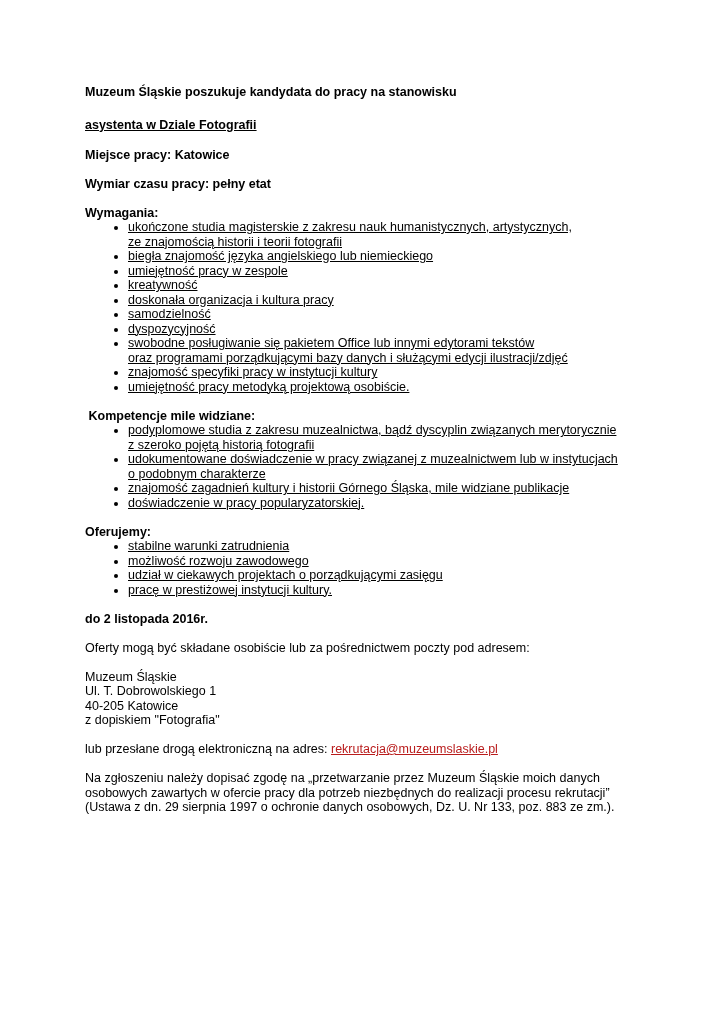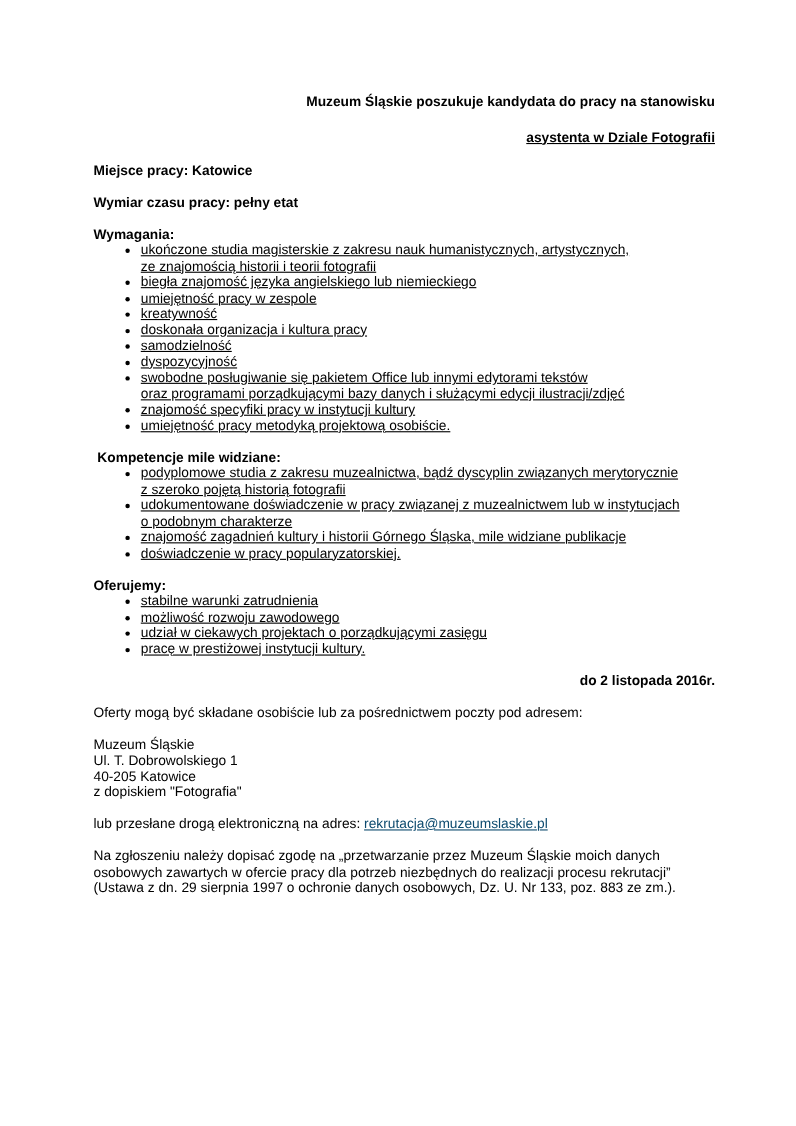--- a/index.html
+++ b/index.html
@@ -13,39 +13,39 @@
     font-size: 12.5px;
     line-height: 14.5px;
     color: #000000;
     overflow: hidden;
   }
   .content {
     padding: 85px 74px 0 85px;
     width: 724px;
   }
   .bold { font-weight: bold; }
-  .center { text-align: right; }
+  .center { text-align: left; }
   p, .para { margin: 0 0 14.5px 0; }
   .title-1 { margin-bottom: 18px; }
   .title-2 { margin-bottom: 15.5px; text-decoration: underline; }
   .section-heading { font-weight: bold; margin-bottom: 0; white-space: pre-wrap; }
   ul.bullet-list {
     list-style: disc;
     margin: 0 0 14.5px 0;
     padding-left: 43px;
     text-decoration: underline;
   }
   ul.bullet-list li {
     white-space: pre-line;
     margin: 0;
   }
   .address-block { margin: 0 0 14.5px 0; }
   .address-block div { margin: 0; }
   a.email-link {
-    color: #0c4a6e;
+    color: #b91c1c;
     text-decoration: underline;
     cursor: pointer;
   }
   .consent { margin-bottom: 0; }
 </style>
 </head>
 <body>
 
 <div class="page">
   <div class="content">

